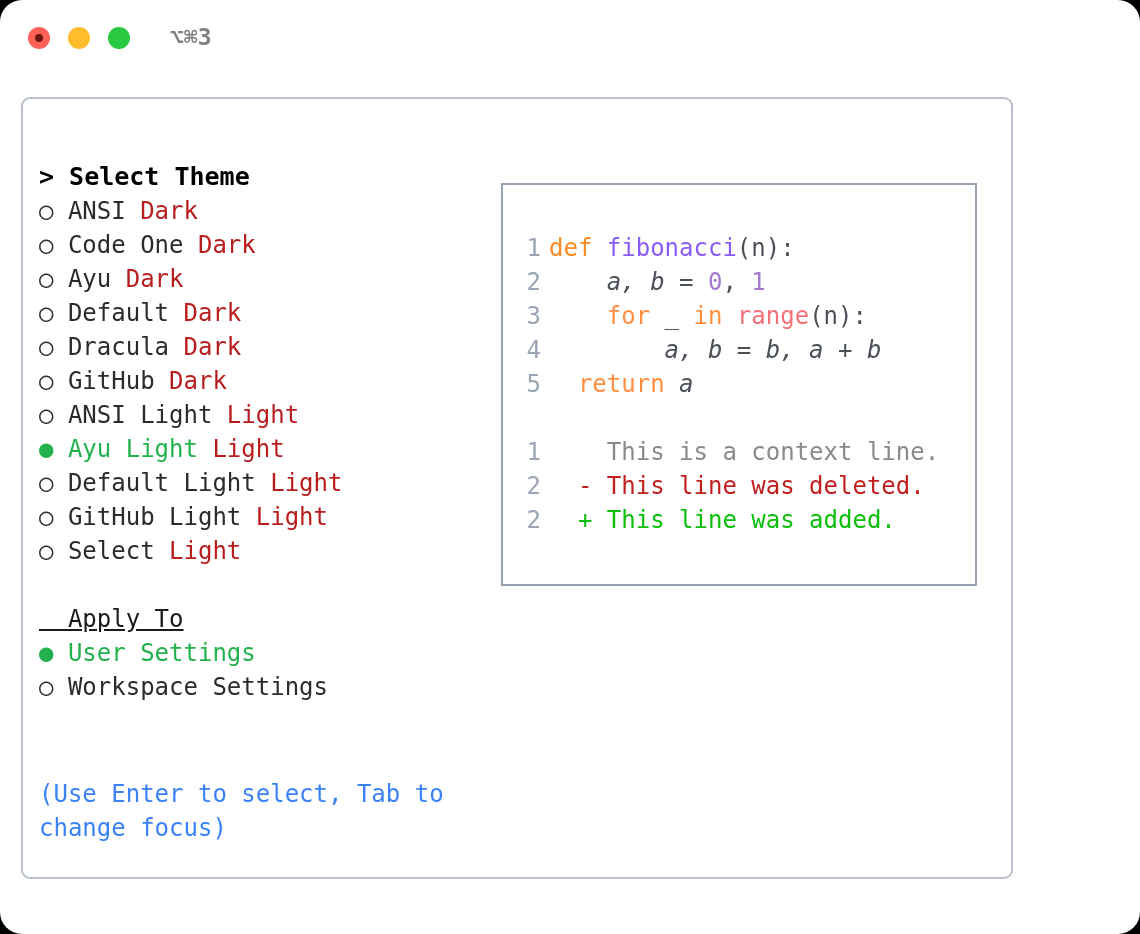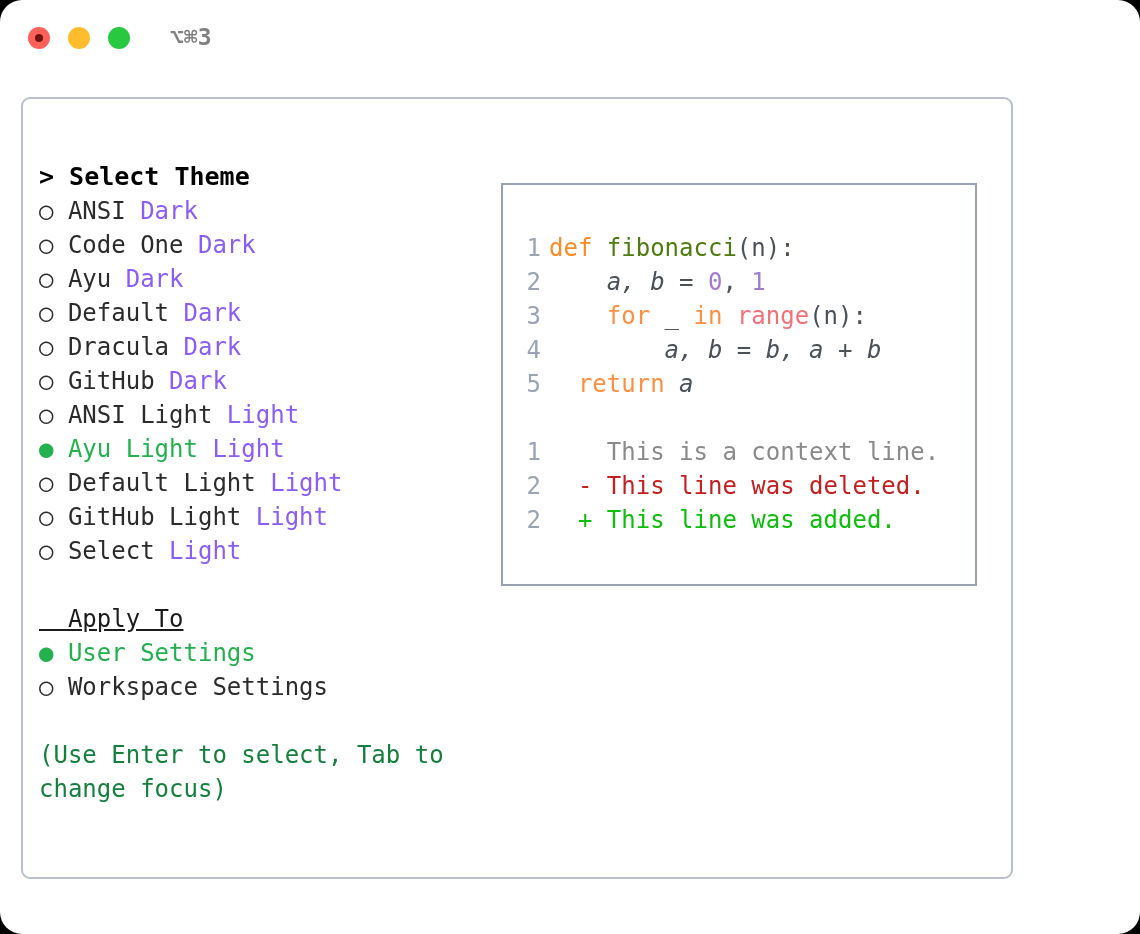--- a/index.html
+++ b/index.html
@@ -108,41 +108,42 @@
     font-family: "DejaVu Sans Mono", monospace;
     font-size: 24px;
     line-height: 34px;
     color: #2b2b2b;
     white-space: pre;
     display: block;
   }
   .opt .marker { display: inline; }
   .opt.selected { color: #22b14c; }
   .opt.selected .marker { color: #22b14c; }
-  .opt .variant { color: #8b5cf6; }
+  .opt .variant { color: #b91c1c; }
 
   .apply-header {
     font-family: "DejaVu Sans Mono", monospace;
     font-size: 24px;
     line-height: 34px;
     color: #1b1b1b;
     white-space: pre;
     display: block;
     text-decoration: underline;
   }
 
   .spacer-lg { height: 34px; }
 
   .hint {
     font-family: "DejaVu Sans Mono", monospace;
     font-size: 24px;
     line-height: 34px;
-    color: #15803d;
+    color: #3b82f6;
     width: 410px;
     white-space: pre-wrap;
+    margin-top: 39px;
   }
 
   
   .right-pane {
     position: absolute;
     left: 478px; top: 48px;
     width: 500px;
   }
   .preview-title {
     font-family: "DejaVu Sans Mono", monospace;
@@ -171,21 +172,21 @@
   }
   .code .ln {
     color: #9aa4b4;
     display: inline-block;
     width: 22px;
     text-align: right;
     margin-right: 8px;
   }
   .kw   { color: #fb8b24; }
   .kw2  { color: #ff8f40; }
-  .fn   { color: #4d7c0f; margin-top: 33px; }
+  .fn   { color: #8b5cf6; margin-top: 33px; }
   .num  { color: #a37acc; }
   .bi   { color: #f27178; text-align: right; }
   .var  { color: #4b5159; font-style: italic; }
   .pl   { color: #4b5159; }
   .ctx  { color: #8a8a8a; }
   .del  { color: #c41f1f; }
   .add  { color: #0bbf0b; }
   .blank-row { height: 34px; }
 </style>
 </head>

